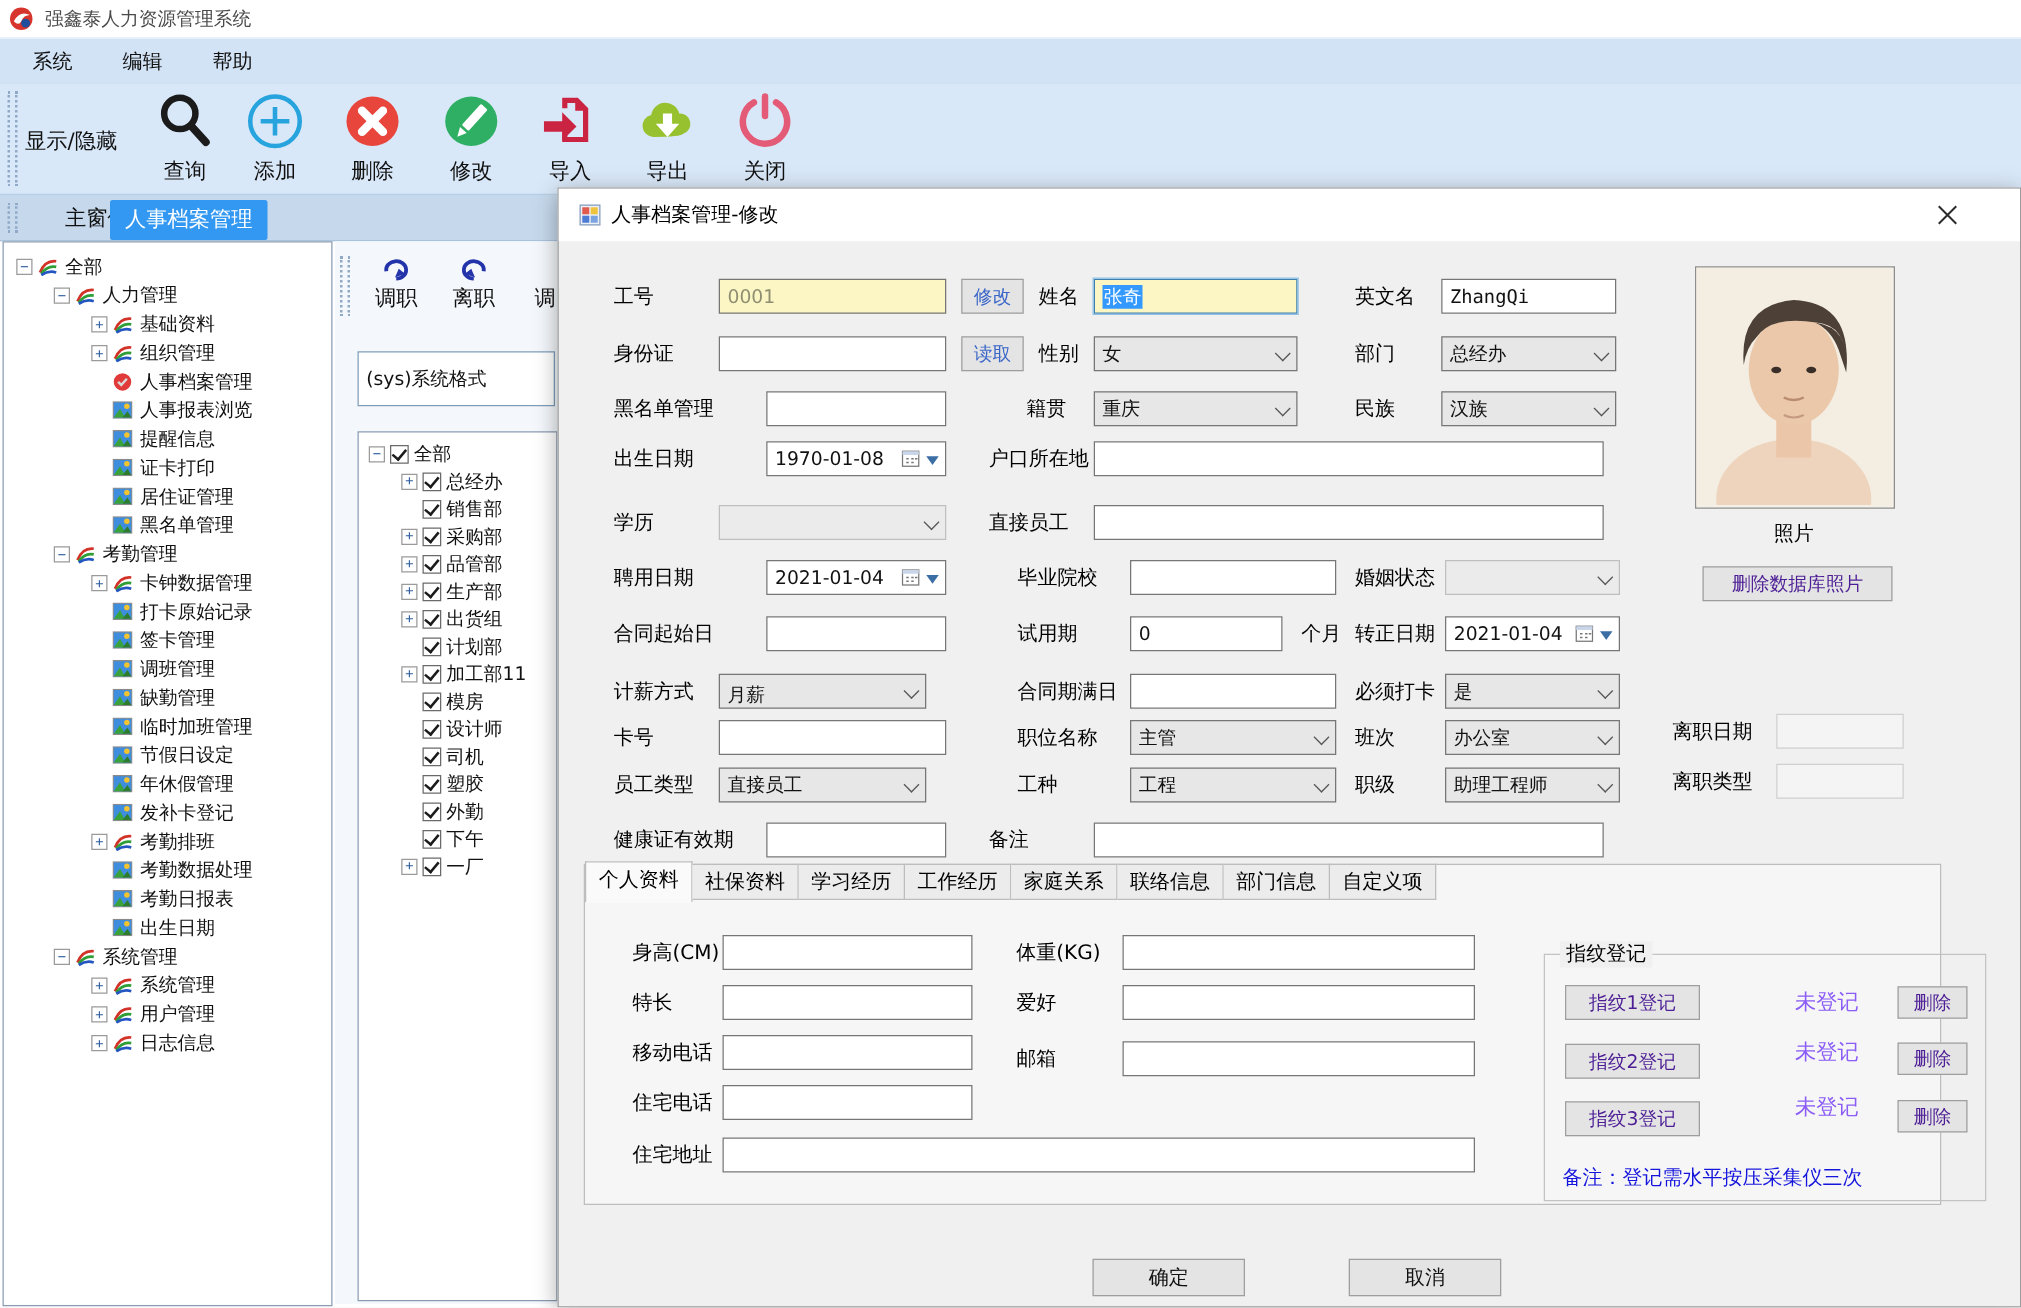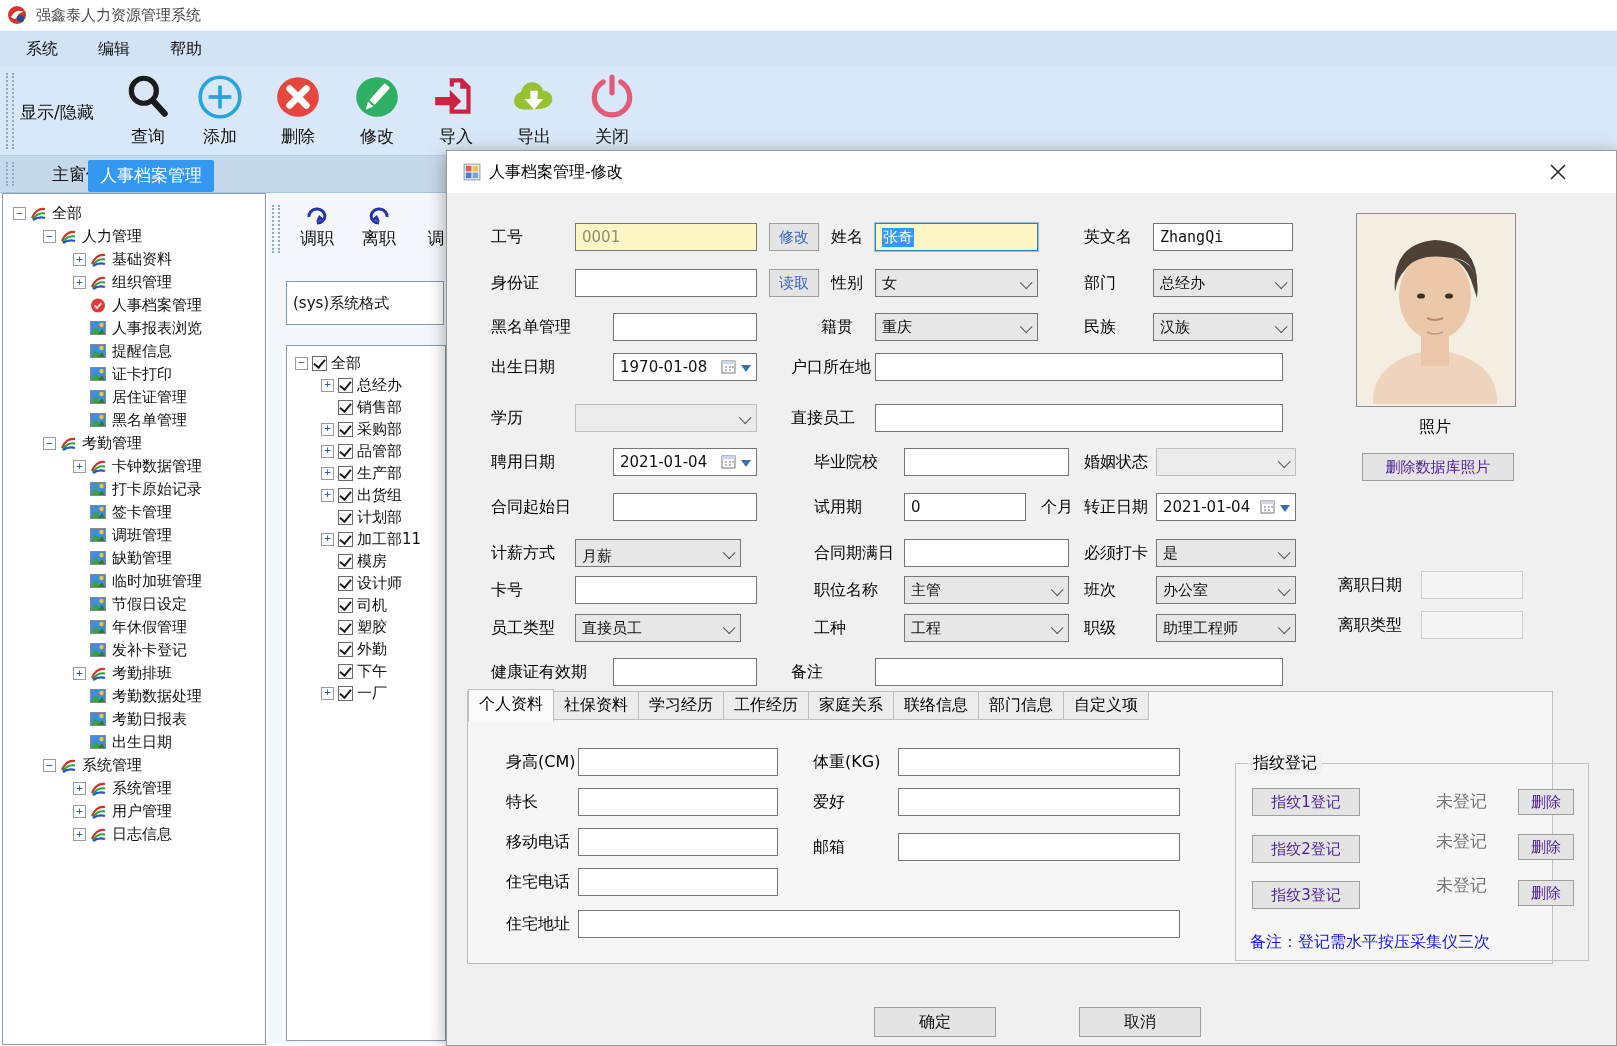--- a/index.html
+++ b/index.html
@@ -75,21 +75,21 @@
 
   .dlg-tabs{position:absolute;left:20px;top:540px;width:1086px;height:273px;background:#f6f6f6;border:1px solid #bdbdbd;box-sizing:border-box;}
   .tabrow{position:absolute;left:0px;top:-1px;height:28px;display:flex;}
   .dtab{font-size:16px;color:#000;background:#ececec;border:1px solid #bdbdbd;border-left:none;padding:3px 10px 0 10px;height:24px;box-sizing:content-box;}
   .dtab:first-child{border-left:1px solid #bdbdbd;}
   .dtab.active{background:#fafafa;border-bottom:1px solid #fafafa;margin-top:-2px;height:27px;padding-top:4px;}
 
   .fp-group{position:absolute;left:788px;top:612px;width:352px;height:196px;border:1px solid #c3c3c3;}
   .fp-title{position:absolute;left:12px;top:-11px;background:#f0f0f0;padding:0 5px;font-size:16px;color:#000;}
   .fp-note{position:absolute;left:14px;top:168px;font-size:16px;color:#1515dd;white-space:nowrap;}
-  .fp-status{position:absolute;font-size:17px;color:#737373;}
+  .fp-status{position:absolute;font-size:17px;color:#8b5cf6;}
 
   .okrow-btn{position:absolute;height:30px;width:122px;background:#e4e4e4;border:1px solid #9e9e9e;box-sizing:border-box;font-size:16px;color:#111;display:flex;align-items:center;justify-content:center;}
 </style>
 </head>
 <body>
 
 <div class="win-titlebar">
   <span class="logo">
     <svg width="22" height="22" viewBox="0 0 22 22">
       <circle cx="11" cy="11" r="9" fill="#d6342c"></circle>

